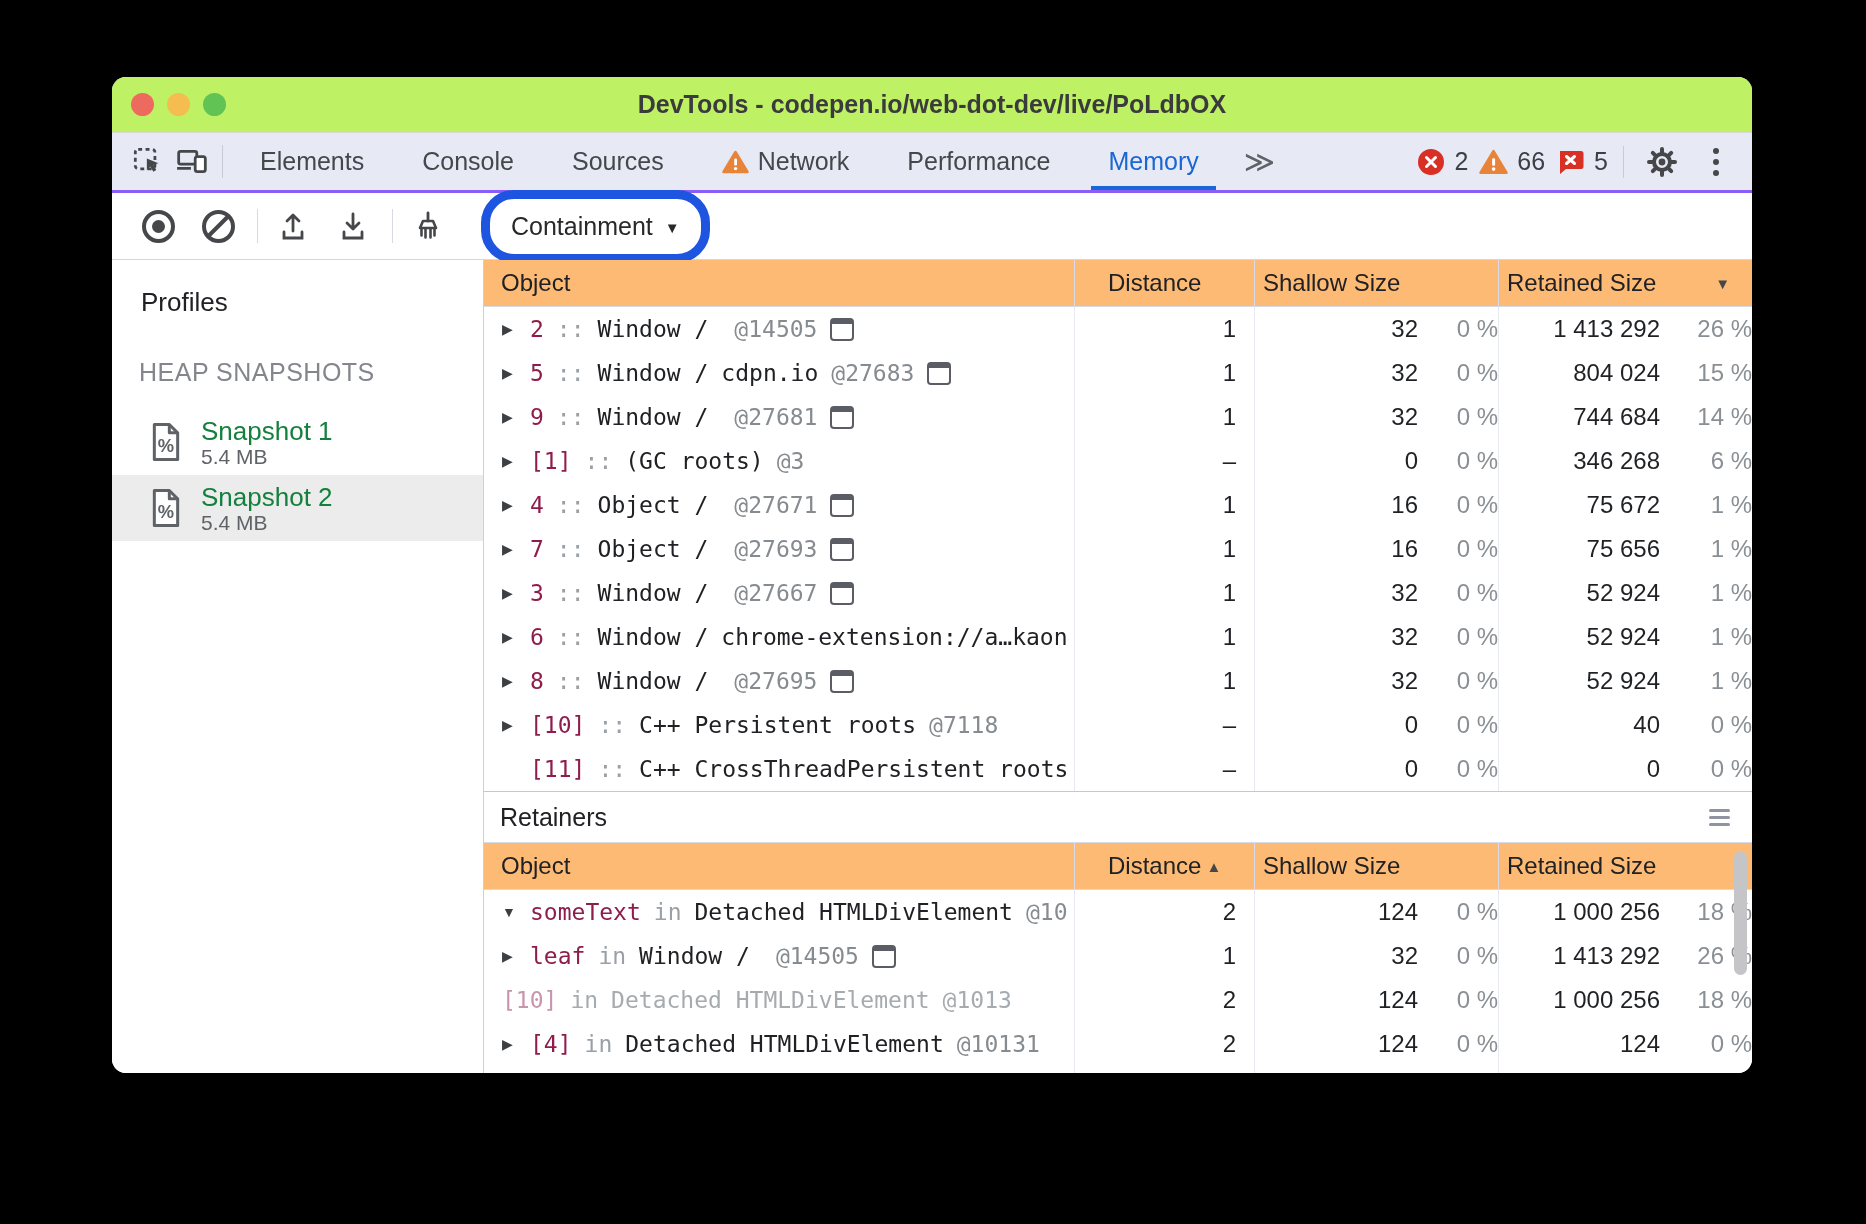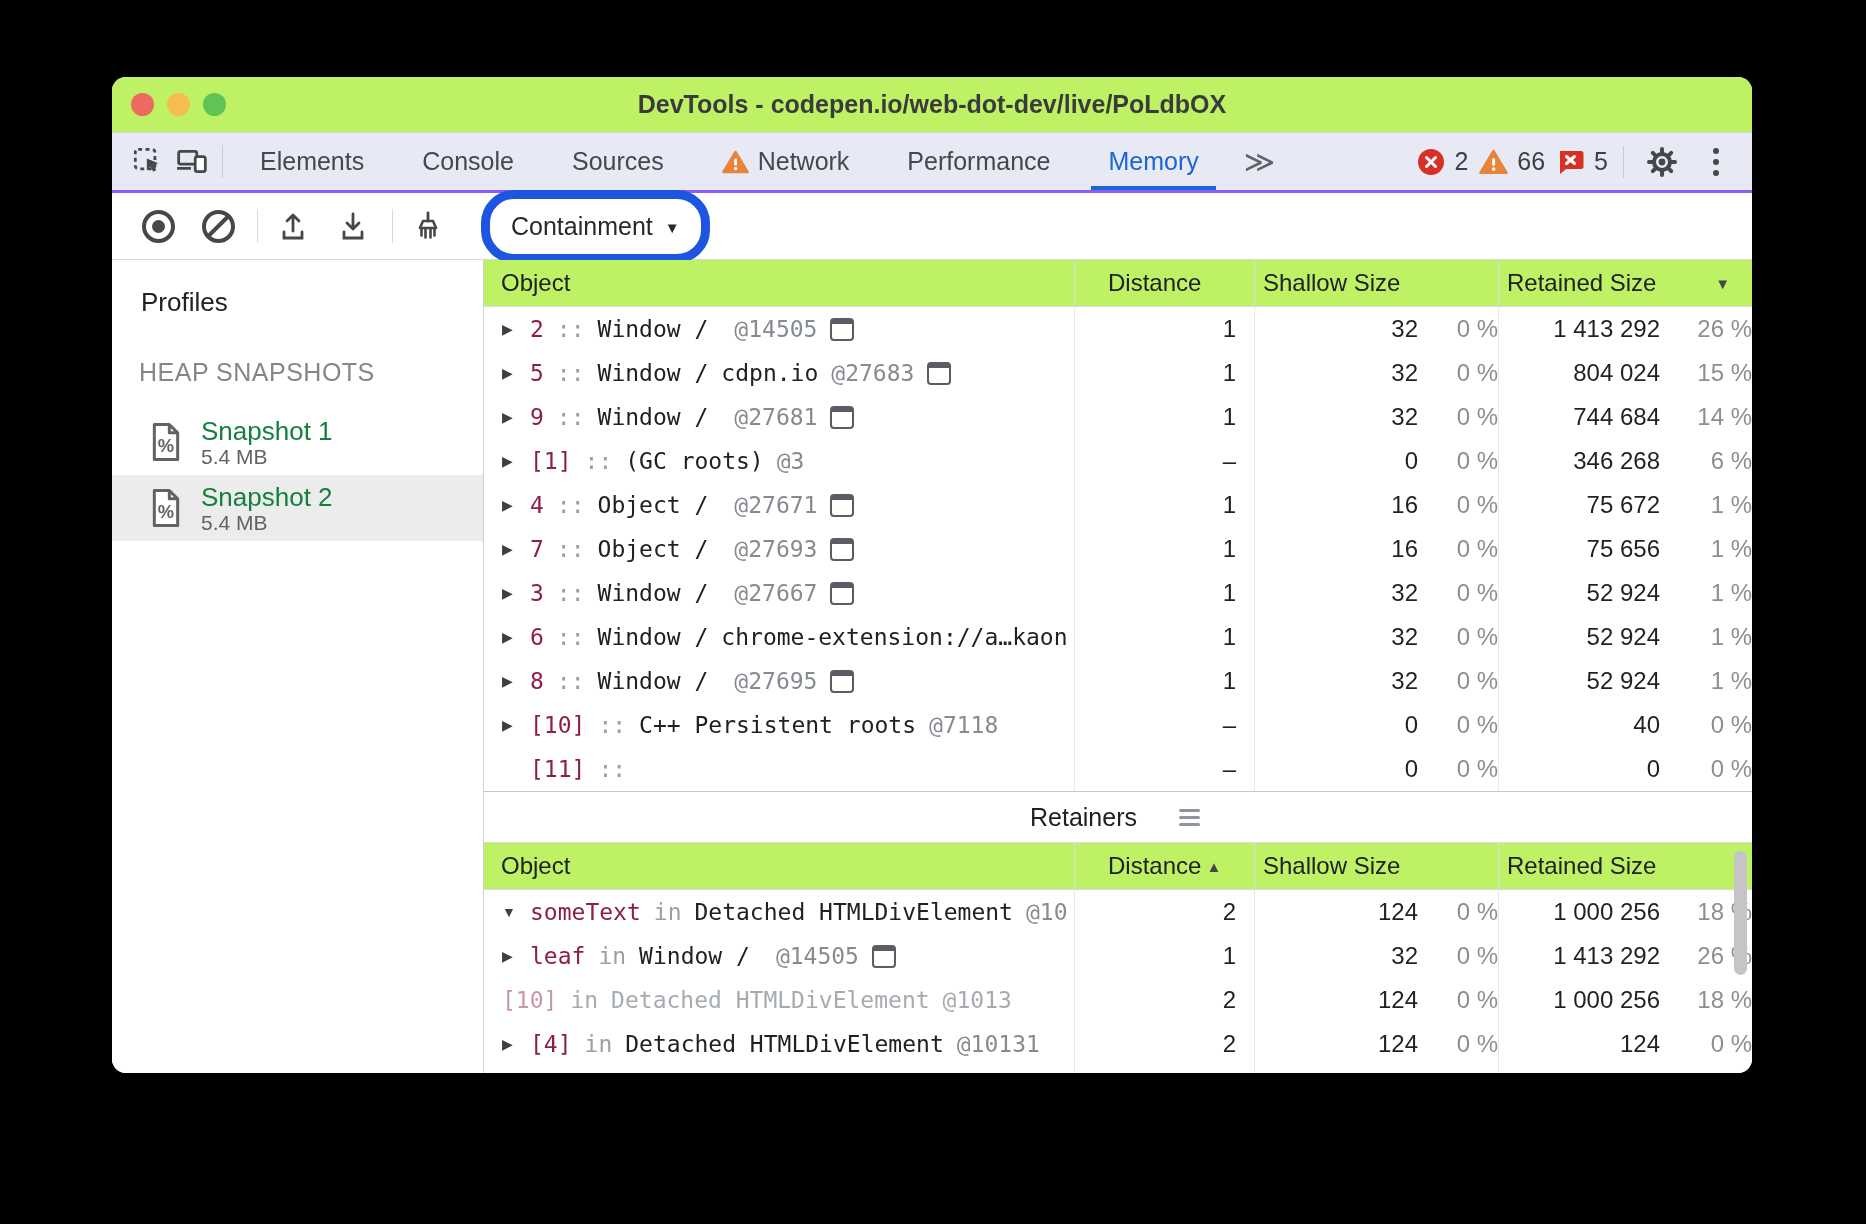--- a/index.html
+++ b/index.html
@@ -53,21 +53,21 @@
   .sb-section{font-size:25px;color:#83878c;margin:40px 0 22px 27px;letter-spacing:.5px;}
   .snap{display:flex;align-items:center;height:66px;padding-left:37px;cursor:default;}
   .snap.sel{background:#ececec;}
   .snap .txt{margin-left:18px;display:flex;flex-direction:column;justify-content:center;}
   .snap .nm{font-size:26px;color:#15803d;line-height:28px;}
   .snap .sz2{font-size:21px;color:#5f6368;line-height:23px;}
   .snap svg{flex:none;}
 
   .main{flex:1;position:relative;min-width:0;display:flex;flex-direction:column;background:#fff;}
 
-  .ghead{height:46px;flex:none;background:#bef264;border-bottom:1px solid #d7dbe7;
+  .ghead{height:46px;flex:none;background:#fdba74;border-bottom:1px solid #d7dbe7;
     display:grid;grid-template-columns:591px 180px 244px 1fr;align-items:center;font-size:24px;color:#202124;}
   .ghead .hc{height:100%;display:flex;align-items:center;border-right:1px solid #d9dce8;}
   .ghead .hc:last-child{border-right:none;}
   .hc.obj{padding-left:17px;} .hc.dist{padding-left:33px;} .hc.sz{padding-left:8px;}
   .sort{font-size:15px;color:#45474a;}
   .sort.right{margin-left:auto;margin-right:22px;}
   .sort.after{margin-left:5px;}
 
   .trow{height:44px;flex:none;display:grid;grid-template-columns:591px 180px 244px 1fr;align-items:stretch;}
   .cell{display:flex;align-items:center;border-right:1px solid #e6e8f2;overflow:hidden;}
@@ -80,21 +80,21 @@
   .win-ic{width:20px;height:15px;border:2.5px solid #5a5d63;border-top:6.5px solid #5a5d63;border-radius:4px;flex:none;}
   .cell.dist{justify-content:flex-end;padding-right:18px;font-size:24px;color:#1f2124;}
   .cell.szc{justify-content:flex-end;padding-right:0;font-size:24px;}
   .cell.szc .v{color:#1f2124;text-align:right;}
   .cell.szc .pct{width:80px;text-align:right;color:#8a8f94;}
   .cell.szc.ret .pct{width:92px;}
 
   .ind1{padding-left:50px;} .ind2{padding-left:50px;}
   .dim .idx{color:#c795ac;} .dim .nm1,.dim .oid,.dim .kw{color:#a6abb0;}
 
-  .ret-title{height:50px;flex:none;border-top:1px solid #c3c7d0;display:flex;align-items:center;justify-content:center;
+  .ret-title{height:50px;flex:none;border-top:1px solid #c3c7d0;display:flex;align-items:center;justify-content:space-between;
     padding:0 22px 0 16px;background:#fff;gap:42px;}
   .ret-title .t{font-size:25px;color:#202124;}
   .hamburger{display:flex;flex-direction:column;gap:4px;}
   .hamburger i{width:21px;height:3px;background:#9094a0;border-radius:2px;}
   .ret-head{border-top:1px solid #d7dbe7;}
   .ret-rows{flex:1;overflow:hidden;position:relative;}
   .scroll-thumb{position:absolute;right:5px;top:591px;width:13px;height:124px;border-radius:7px;background:#c5c5c8;z-index:5;}
 
   svg{display:block;}
 </style>
@@ -511,20 +511,21 @@
                 <span class="pct">0 %</span>
               </span>
         </div>
 
         <div class="trow">
           <span class="cell obj">
                 <span class="exp"></span>
             <span class="mono">
                   <span class="idx">[11]</span>
                   <span class="sep">::</span>
+                  <span class="nm1">C++ CrossThreadPersistent roots</span>
                 </span>
               </span>
           <span class="cell dist">–</span>
           <span class="cell szc">
                 <span class="v">0</span>
                 <span class="pct">0 %</span>
               </span>
           <span class="cell szc ret">
                 <span class="v">0</span>
                 <span class="pct">0 %</span>

